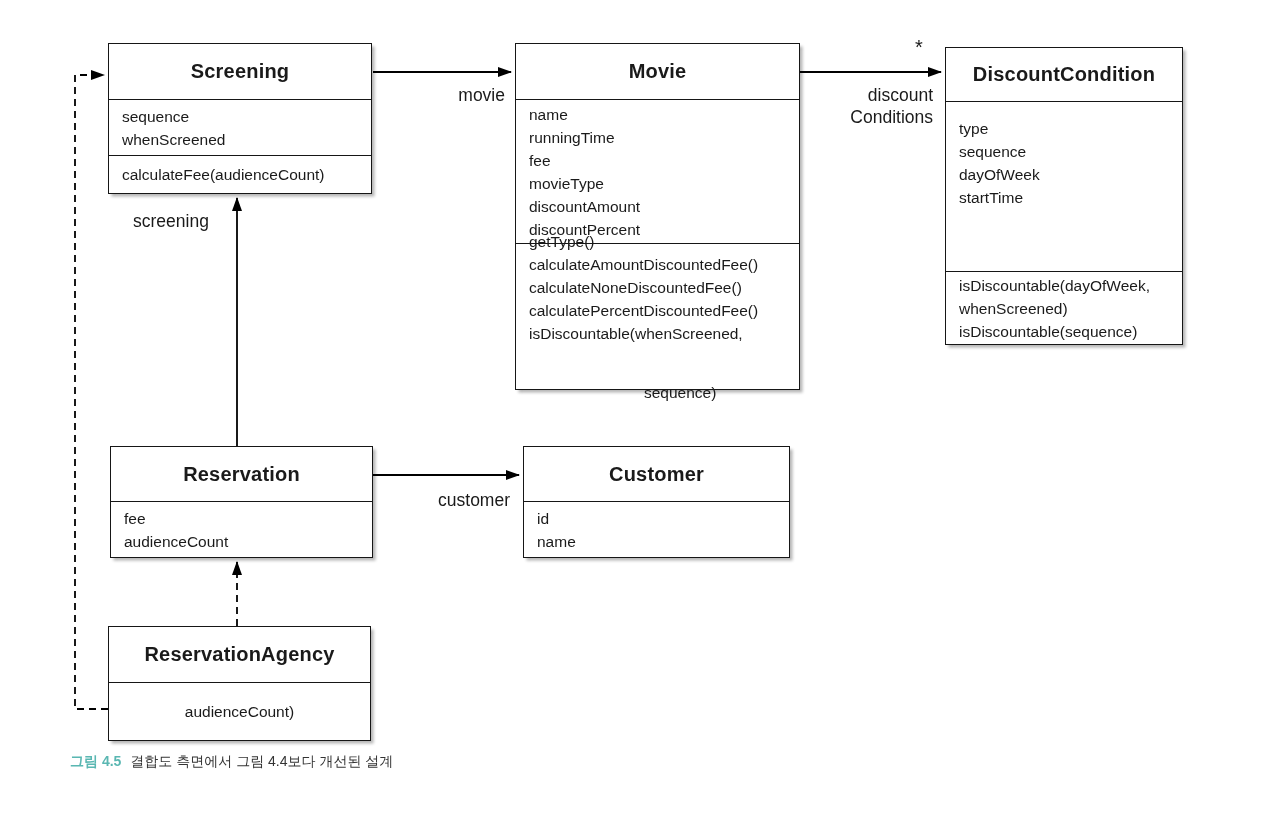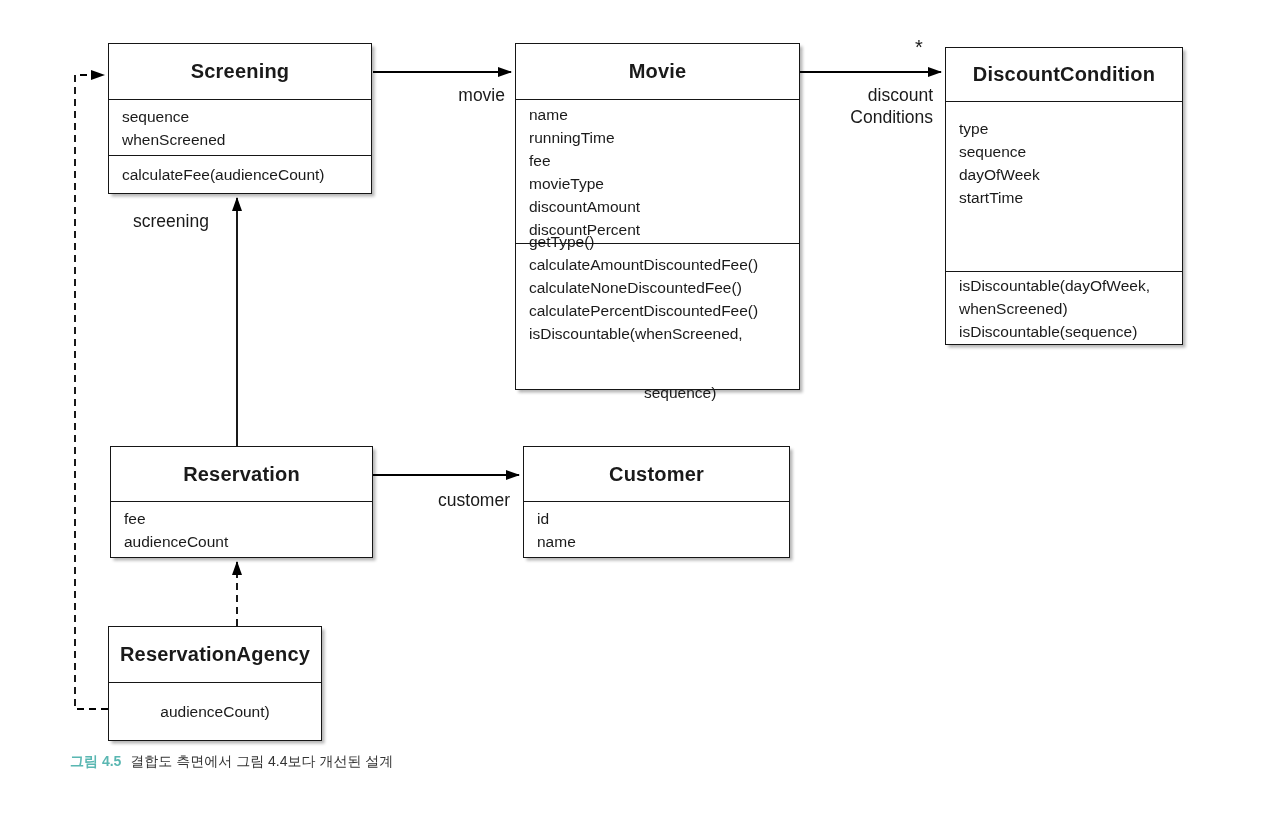--- a/index.html
+++ b/index.html
@@ -64,21 +64,21 @@
   #box-discount .cmp-methods{ height: 73px; margin-top: 48px; }
 
   #box-reservation { left: 110px; top: 446px; width: 263px; }
   #box-reservation .uml-title { height: 55px; }
   #box-reservation .cmp-attrs { height: 55px; }
 
   #box-customer    { left: 523px; top: 446px; width: 267px; }
   #box-customer .uml-title { height: 55px; }
   #box-customer .cmp-attrs { height: 55px; }
 
-  #box-agency      { left: 108px; top: 626px; width: 214px; }
+  #box-agency      { left: 108px; top: 626px; width: 263px; }
   #box-agency .uml-title   { height: 56px; }
   #box-agency .cmp-methods { height: 57px; text-align: center; padding-left: 0; }
 
   .edge-label {
     position: absolute;
     font-size: 17.5px;
     color: #1a1a1a;
     line-height: 22px;
   }
   #lbl-movie      { left: 420px; top: 84px;  width: 85px;  text-align: right; }

